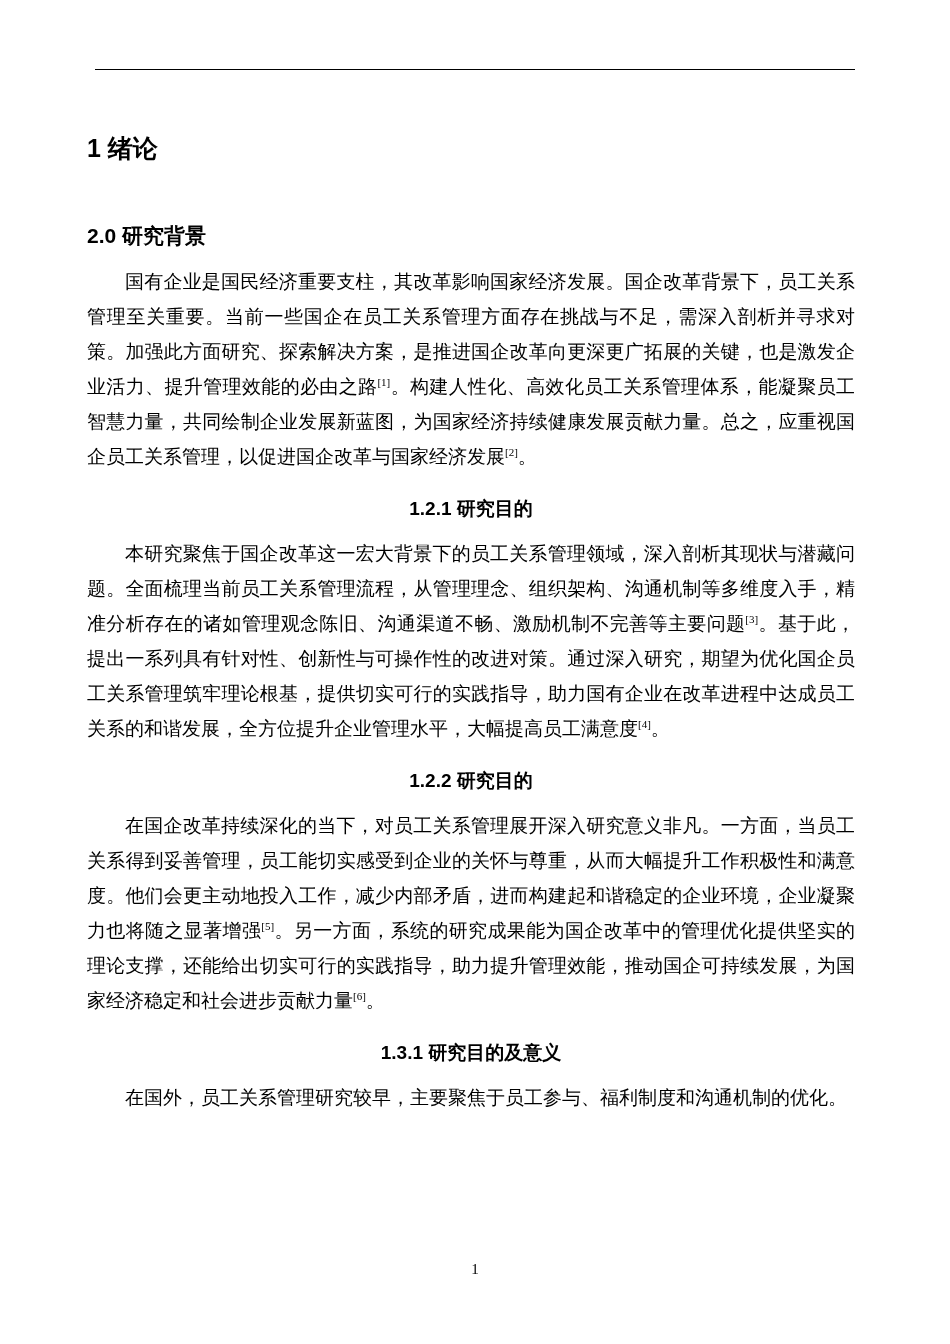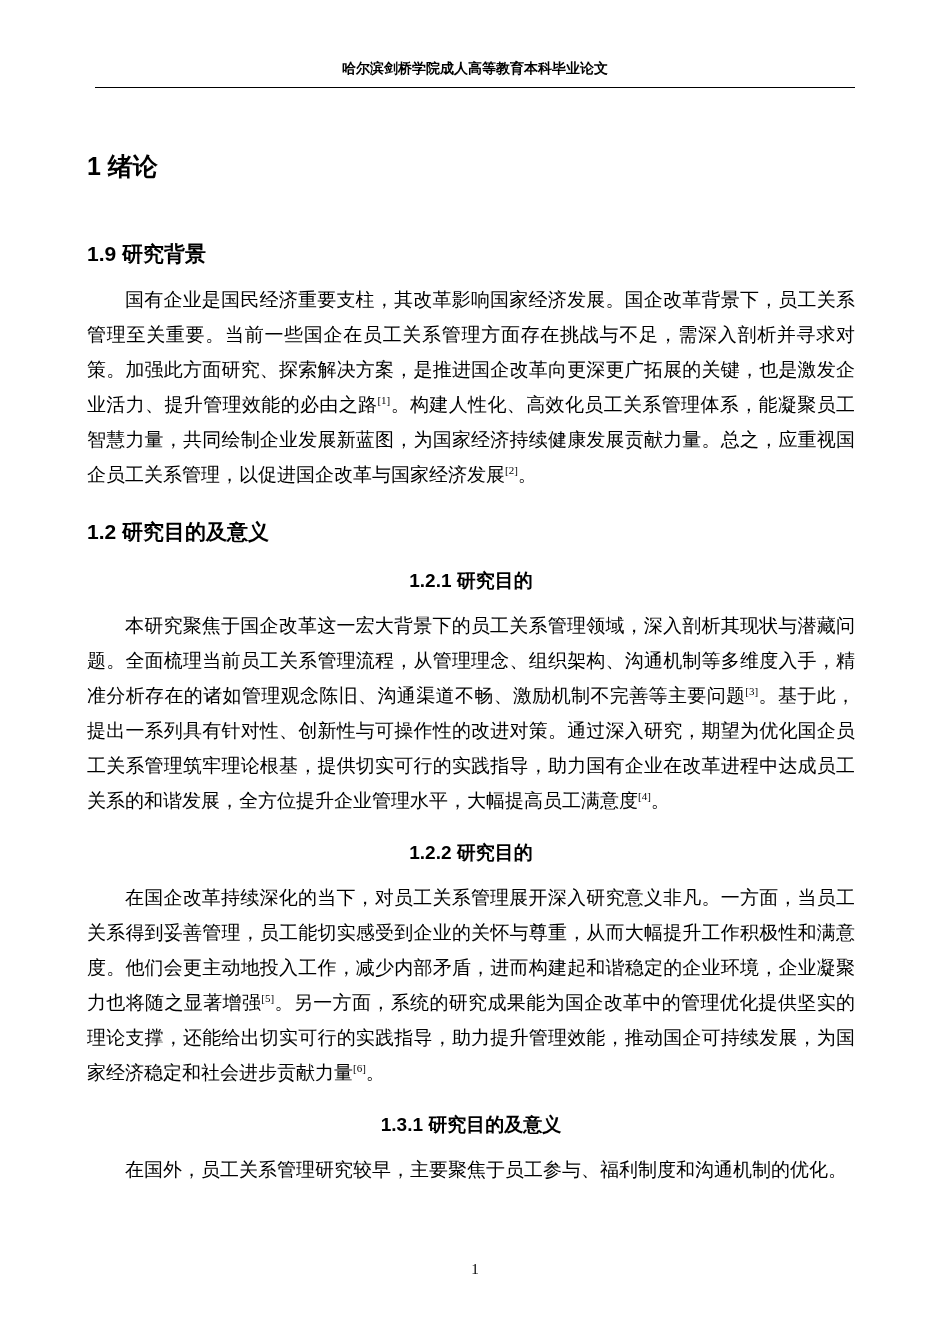--- a/index.html
+++ b/index.html
@@ -71,31 +71,29 @@
     left: 0;
     width: 100%;
     text-align: center;
     font-size: 15px;
   }
 </style>
 </head>
 <body>
 
 <header class="page-header">
-  <div class="header-title">哈尔滨剑桥学院成人高等教育本科毕业论文</div>
   <hr class="header-rule">
 </header>
 
 <main class="content">
   <h1 class="chapter">1 绪论</h1>
 
-  <h2 class="section">1.9 研究背景</h2>
+  <h2 class="section">2.0 研究背景</h2>
   <p class="body-para">国有企业是国民经济重要支柱，其改革影响国家经济发展。国企改革背景下，员工关系管理至关重要。当前一些国企在员工关系管理方面存在挑战与不足，需深入剖析并寻求对策。加强此方面研究、探索解决方案，是推进国企改革向更深更广拓展的关键，也是激发企业活力、提升管理效能的必由之路<sup>[1]</sup>。构建人性化、高效化员工关系管理体系，能凝聚员工智慧力量，共同绘制企业发展新蓝图，为国家经济持续健康发展贡献力量。总之，应重视国企员工关系管理，以促进国企改革与国家经济发展<sup>[2]</sup>。</p>
 
-  <h2 class="section tight">1.2 研究目的及意义</h2>
 
   <h3 class="subsection">1.2.1 研究目的</h3>
   <p class="body-para">本研究聚焦于国企改革这一宏大背景下的员工关系管理领域，深入剖析其现状与潜藏问题。全面梳理当前员工关系管理流程，从管理理念、组织架构、沟通机制等多维度入手，精准分析存在的诸如管理观念陈旧、沟通渠道不畅、激励机制不完善等主要问题<sup>[3]</sup>。基于此，提出一系列具有针对性、创新性与可操作性的改进对策。通过深入研究，期望为优化国企员工关系管理筑牢理论根基，提供切实可行的实践指导，助力国有企业在改革进程中达成员工关系的和谐发展，全方位提升企业管理水平，大幅提高员工满意度<sup>[4]</sup>。</p>
 
   <h3 class="subsection">1.2.2 研究目的</h3>
   <p class="body-para">在国企改革持续深化的当下，对员工关系管理展开深入研究意义非凡。一方面，当员工关系得到妥善管理，员工能切实感受到企业的关怀与尊重，从而大幅提升工作积极性和满意度。他们会更主动地投入工作，减少内部矛盾，进而构建起和谐稳定的企业环境，企业凝聚力也将随之显著增强<sup>[5]</sup>。另一方面，系统的研究成果能为国企改革中的管理优化提供坚实的理论支撑，还能给出切实可行的实践指导，助力提升管理效能，推动国企可持续发展，为国家经济稳定和社会进步贡献力量<sup>[6]</sup>。</p>
 
 
   <h3 class="subsection">1.3.1 研究目的及意义</h3>
   <p class="body-para">在国外，员工关系管理研究较早，主要聚焦于员工参与、福利制度和沟通机制的优化。</p>

